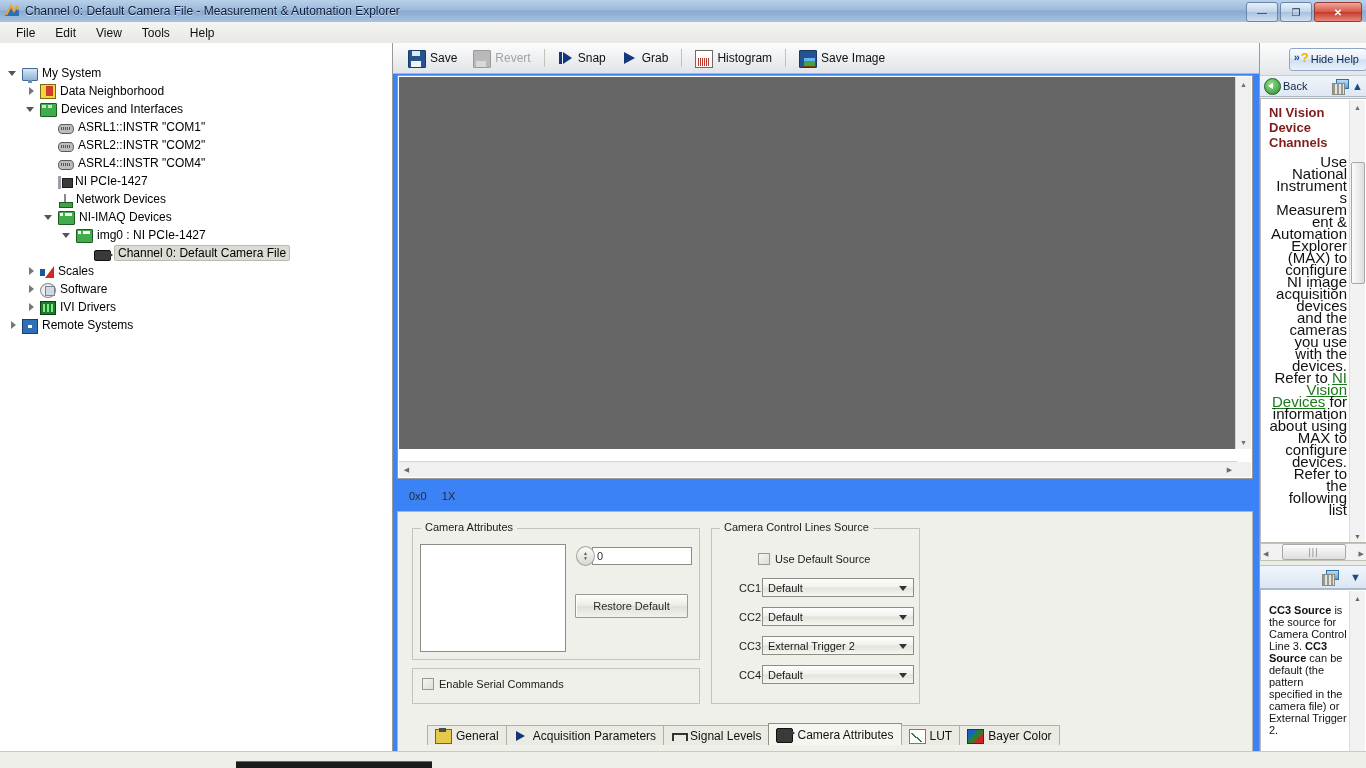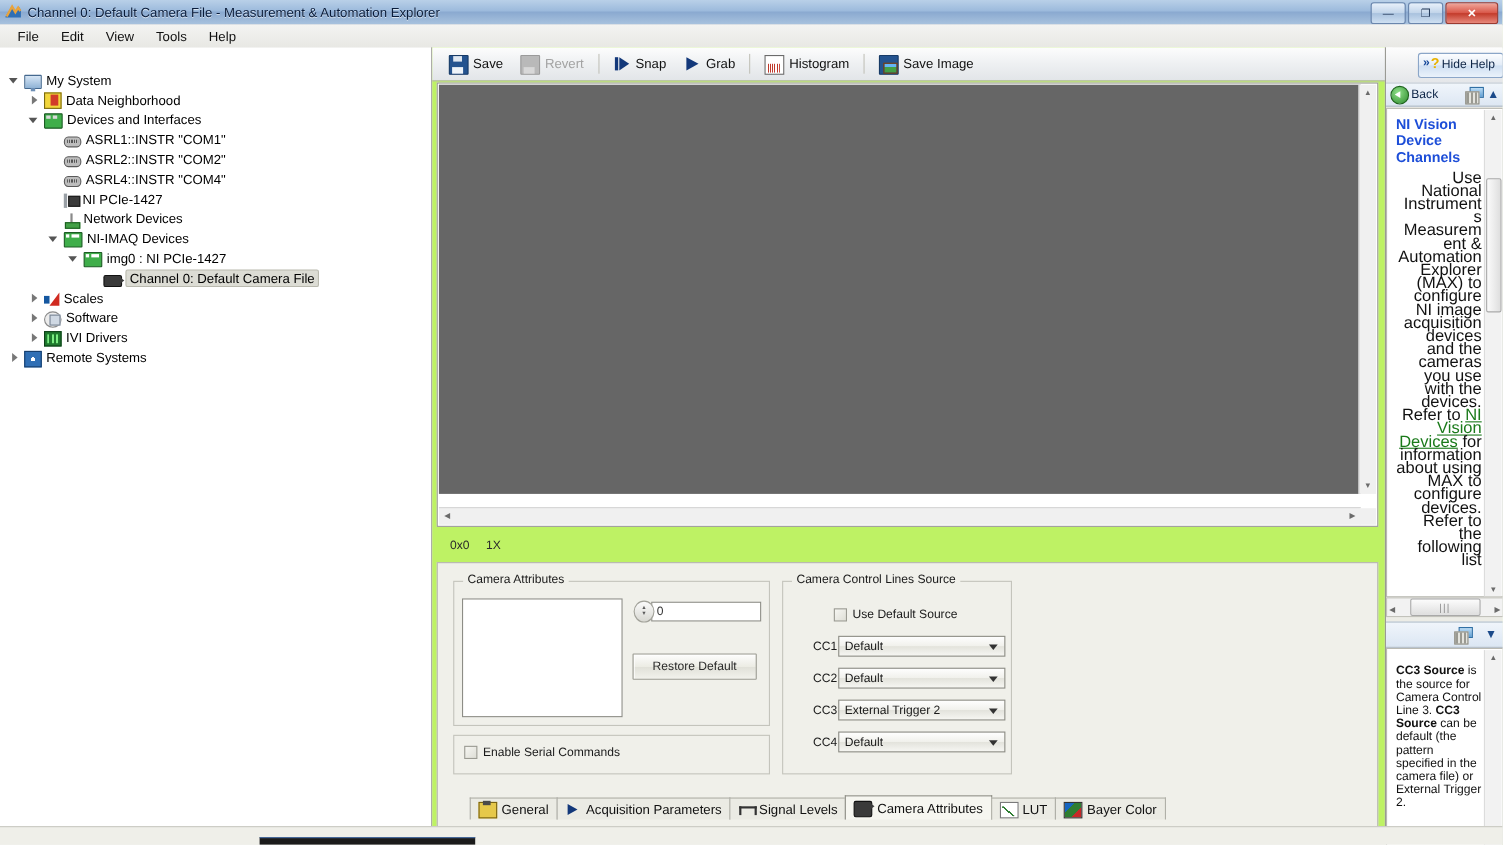--- a/index.html
+++ b/index.html
@@ -122,21 +122,21 @@
   .ic-ivi{width:14px;height:12px;margin-top:2px;background:#1f7a2e;border:1px solid #0d3f17;}
   .ic-ivi::after{content:"";position:absolute;left:2px;top:2px;width:10px;height:8px;
     background:repeating-linear-gradient(to right,#7bed82 0 2px,#1f7a2e 2px 4px);}
   .ic-remote{width:14px;height:13px;margin-top:2px;background:#2f6fb5;border:1px solid #163f6e;}
   .ic-remote::after{content:"";position:absolute;left:2px;top:2px;width:10px;height:9px;
     background:radial-gradient(circle at 50% 50%, #fff 0 2px, #2f6fb5 2px);}
 
   
   .center {
     position: absolute; left: 393px; top: 43px; width: 866px; height: 710px;
-    background: #bef264;
+    background: #3b82f6;
   }
   .toolbar {
     position: absolute; left: 0; top: 0; width: 866px; height: 30px;
     background: linear-gradient(to bottom,#fdfdfd 0%, #eef0f2 50%, #e2e5e8 100%);
     border-bottom: 1px solid #b7b7b0;
     display: flex; align-items: center; padding-left: 7px;
   }
   .tb-btn {
     display: flex; align-items: center; height: 22px; padding: 0 7px;
     font-size: 12px; color: #101010; cursor: default; border: 1px solid transparent;
@@ -315,21 +315,21 @@
     background:#e4e4de;border:1px solid #8a8a82;
     background-image:repeating-linear-gradient(to right,#9a9a92 0 2px,transparent 2px 4px);}
   .chev { margin-left: 4px; color:#1b4a8a; font-size: 11px; }
 
   .helpbody {
     position: absolute; left: 0; top: 55px; width: 107px; height: 445px;
     background: #ffffff; border: 1px solid #b9b9b2; box-sizing: border-box;
     overflow: hidden;
   }
   .helpinner { padding: 6px 6px 0 8px; width: 78px; }
-  .helpbody h2 { margin: 0 0 6px 0; font-size: 13px; line-height: 15px; color: #1d4ed8; font-weight: bold; }
+  .helpbody h2 { margin: 0 0 6px 0; font-size: 13px; line-height: 15px; color: #7f1d1d; font-weight: bold; }
   .helpbody p { margin: 0; font-size: 15px; line-height: 12px; color: #111; word-wrap: break-word; text-align: right; }
   .helpbody a { color: #1a7a1a; text-decoration: underline; }
   .hvsb {
     position: absolute; right: 1px; top: 1px; width: 15px; height: 443px;
     background: #f2f2f2; border-left: 1px solid #dcdcdc;
   }
   .hvsb .thumb {
     position: absolute; left: 1px; top: 62px; width: 12px; height: 120px;
     background: linear-gradient(to right,#fbfbfb,#dedede);
     border: 1px solid #a9a9a9; border-radius: 2px;

